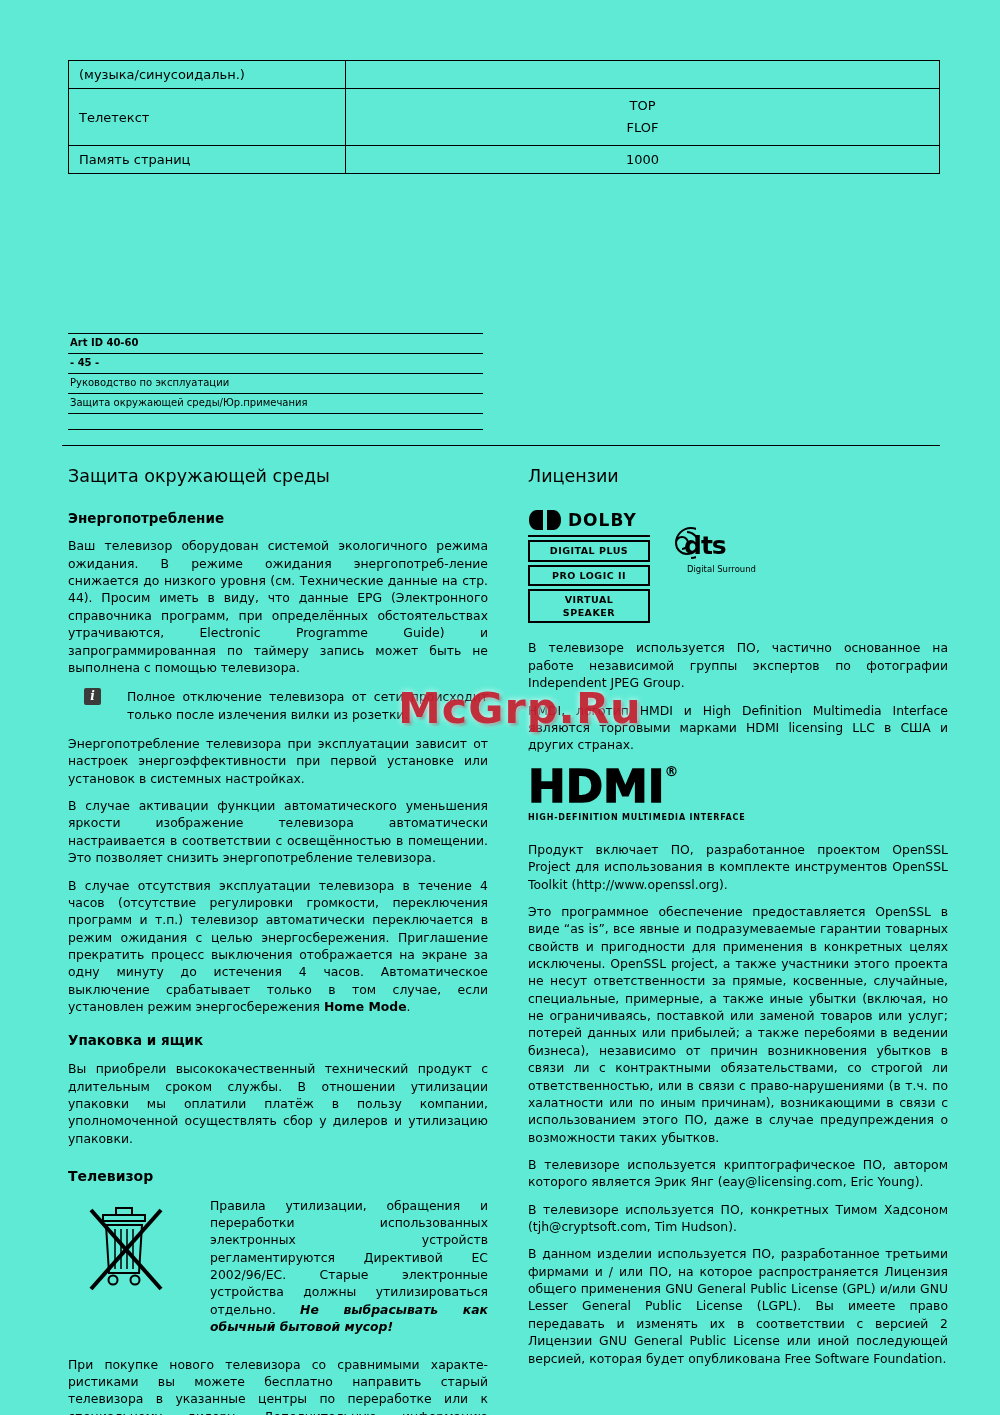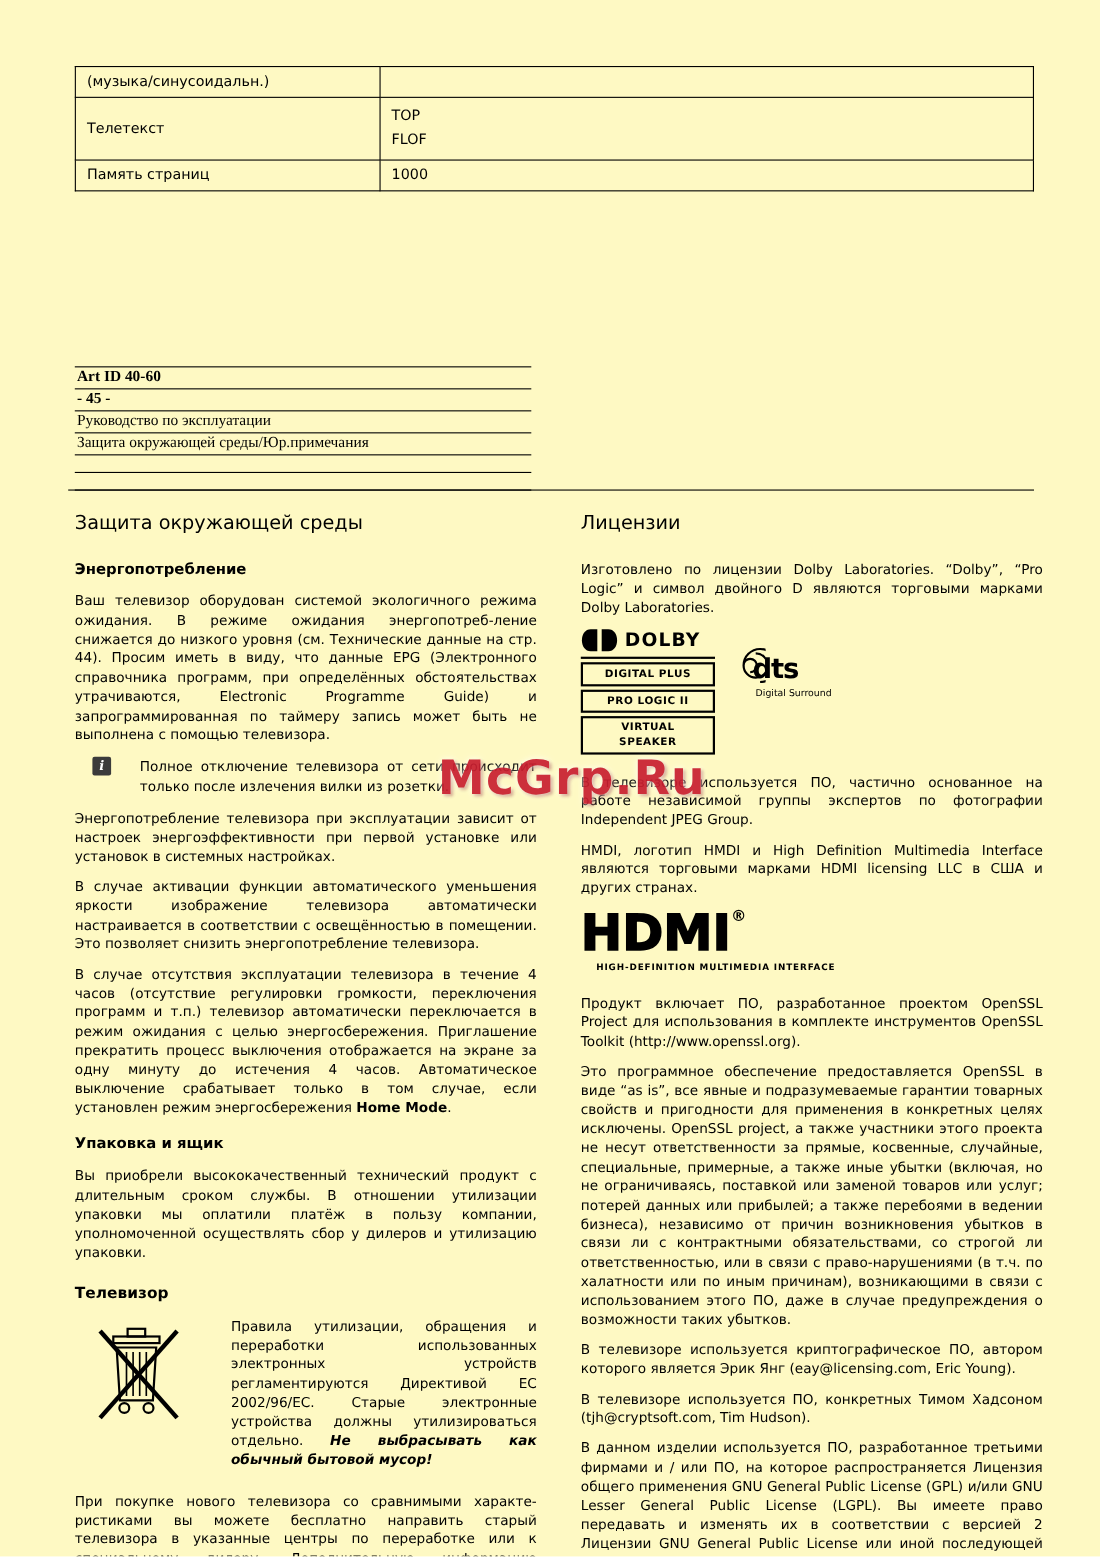--- a/index.html
+++ b/index.html
@@ -1,28 +1,28 @@
 <!DOCTYPE html>
 <html><head>
 <meta charset="utf-8">
 <style>
   * { margin:0; padding:0; box-sizing:border-box; }
   html,body { background:#ffffff; }
   body { font-family:"DejaVu Sans","Liberation Sans",sans-serif; color:#000; }
-  .page { position:relative; width:1000px; height:1415px; background:#fef9c3; overflow:hidden; }
+  .page { position:relative; width:1000px; height:1415px; background:#5eead4; overflow:hidden; }
 
   
   .spec-table { position:absolute; top:60px; left:68px; width:872px; border-collapse:collapse; font-size:13px; }
   .spec-table td { border:1px solid #000; padding:6px 10px; vertical-align:middle; }
   .spec-table td.label { width:277px; }
-  .spec-table td.value { }
+  .spec-table td.value { text-align:center; }
   .spec-table .vline { line-height:1.7; }
 
   
-  .doc-info { position:absolute; top:333px; left:68px; width:415px; font-size:14px;font-family:Liberation Serif, serif; }
+  .doc-info { position:absolute; top:333px; left:68px; width:415px; font-size:10px; }
   .doc-row { border-bottom:1px solid #000; padding:1px 2px 3px 2px; line-height:15px; min-height:19px; }
   .doc-row.first { border-top:1px solid #000; }
   .doc-row.bold { font-weight:bold; }
   .doc-row.empty { min-height:16px; }
 
   .page-rule { position:absolute; top:445px; left:62px; width:878px; border-top:1px solid #000; }
 
   
   .columns { position:absolute; top:462px; left:68px; width:880px; display:flex; gap:40px; }
   .col { width:420px; font-size:12.4px; line-height:1.4; text-align:justify; }
@@ -54,21 +54,21 @@
   .dts { margin-top:16px; width:110px; text-align:center; }
   .dts-mark { position:relative; height:36px; }
   .dts-swirl { position:absolute; left:6px; top:0; }
   .dts-word { position:absolute; left:34px; top:3px; font-weight:bold; font-size:25px; letter-spacing:-1px; font-family:"DejaVu Sans",sans-serif; }
   .dts-caption { font-size:8.5px; margin-top:3px; text-align:right; padding-right:4px; }
 
   
   .hdmi-logo { margin:8px 0 18px 0; }
   .hdmi-word { font-size:45px; font-weight:bold; letter-spacing:0px; line-height:1; font-family:"DejaVu Sans",sans-serif; -webkit-text-stroke:1.5px #000; }
   .hdmi-word sup { font-size:14px; -webkit-text-stroke:0; vertical-align:top; }
-  .hdmi-sub { font-size:8px; font-weight:bold; letter-spacing:0.8px; margin-top:3px;margin-left:14px; }
+  .hdmi-sub { font-size:8px; font-weight:bold; letter-spacing:0.8px; margin-top:3px; }
 
   
   .watermark { position:absolute; top:683px; left:398px; font-size:43px; font-weight:bold;
                color:#c92031; opacity:0.93; letter-spacing:1px;
                text-shadow:0 0 6px rgba(255,255,255,0.95), 2px 2px 3px rgba(120,0,15,0.45); }
 </style>
 </head>
 <body>
 
 <div class="page">
@@ -144,21 +144,20 @@
         </div>
         <p class="tv-text"><span>Правила утилизации, обращения и переработки использованных электронных устройств регламентируются Директивой ЕС 2002/96/ЕС. Старые электронные устройства должны утилизироваться отдельно.</span>
           <span class="bi">Не выбрасывать как обычный бытовой мусор!</span></p>
       </div>
       <p>При покупке нового телевизора со сравнимыми характе-ристиками вы можете бесплатно направить старый телевизора в указанные центры по переработке или к специальному дилеру. Дополнительную информацию относительно возврата (также для стран не входящих в ЕС) можно получить в муниципа-литете/местных административных органах.</p>
     </div>
 
     <div class="col">
       <h1 class="section">Лицензии</h1>
 
-      <p>Изготовлено по лицензии Dolby Laboratories. “Dolby”, “Pro Logic” и символ двойного D являются торговыми марками Dolby Laboratories.</p>
 
       <div class="logos-row">
         <div class="dolby">
           <div class="dolby-top">
             <svg width="34" height="22" viewBox="0 0 34 22" aria-hidden="true">
               <path d="M15 1 L15 21 L9 21 C4 21 1 16.5 1 11 C1 5.5 4 1 9 1 Z" fill="#000"></path>
               <path d="M19 1 L19 21 L25 21 C30 21 33 16.5 33 11 C33 5.5 30 1 25 1 Z" fill="#000"></path>
             </svg>
             <span class="dolby-word">DOLBY</span>
           </div>

